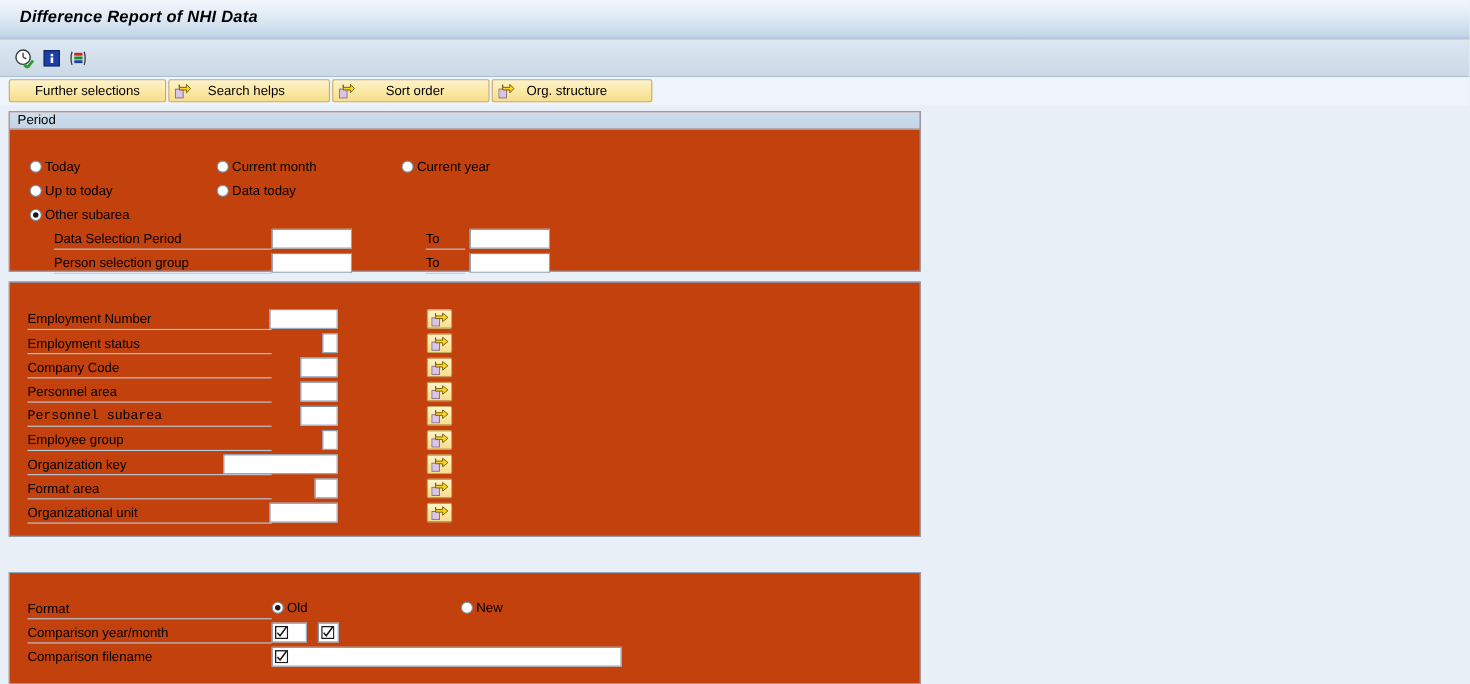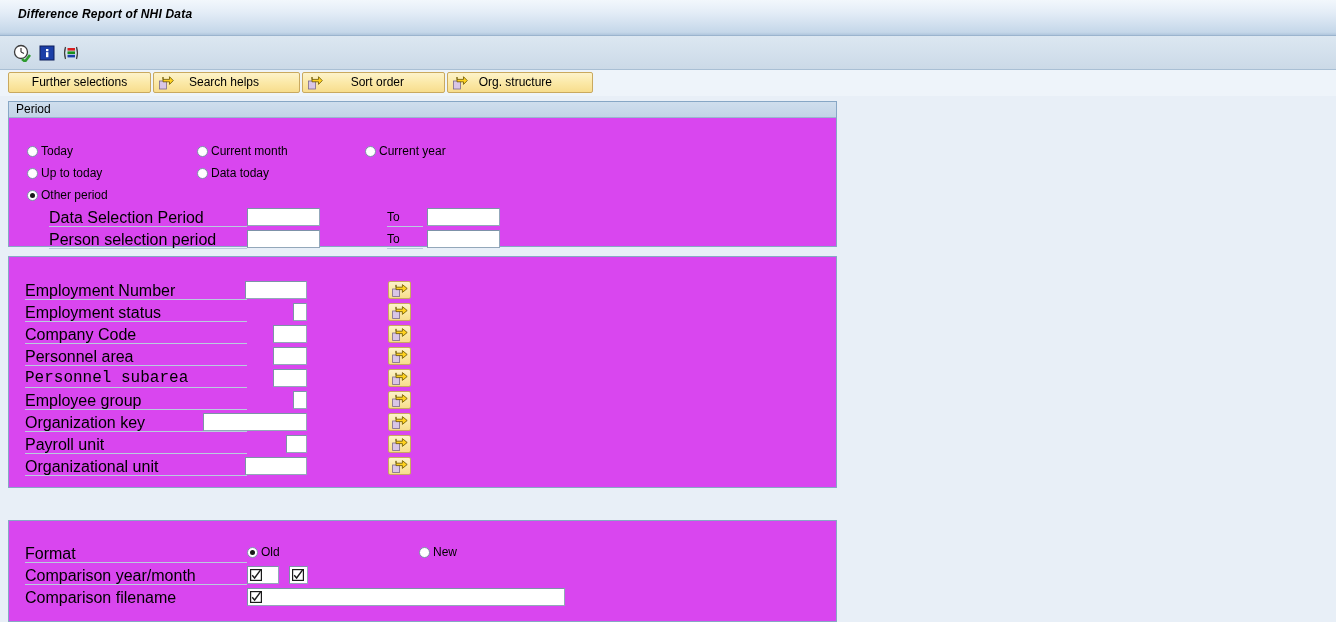--- a/index.html
+++ b/index.html
@@ -22,21 +22,21 @@
     position: absolute;
     left: 0; top: 0;
     width: 1336px; height: 36px;
     background: linear-gradient(to bottom, #f2f7fc 0%, #e4edf7 35%, #c5d7e9 92%, #b0c6dd 100%);
     border-bottom: 1px solid #9bb4ce;
     box-sizing: border-box;
   }
   .titlebar .title-text {
     position: absolute;
     left: 18px; top: 7px;
-    font-size: 12px;
+    font-size: 15px;
     font-weight: bold;
     font-style: italic;
     color: #000;
     letter-spacing: 0.2px;
   }
 
   
   .toolbar {
     position: absolute;
     left: 0; top: 36px;
@@ -95,21 +95,21 @@
     position: absolute;
     left: 5px; top: 3px;
     width: 15px; height: 14px;
   }
 
   
   .panel {
     position: absolute;
     left: 8px;
     width: 829px;
-    background: #d946ef;
+    background: #c2410c;
     border: 1px solid #87a7c5;
     box-sizing: border-box;
   }
   .panel-header {
     height: 16px;
     background: linear-gradient(to bottom, #cfdeed 0%, #c2d4e6 100%);
     border-bottom: 1px solid #9ab5cf;
     font-size: 12px;
     padding-left: 7px;
     line-height: 15px;
@@ -142,21 +142,21 @@
     content: "";
     position: absolute;
     left: 2px; top: 2px;
     width: 5px; height: 5px;
     border-radius: 50%;
     background: #1a1a1a;
   }
 
   .flabel {
     position: absolute;
-    font-size: 16px;
+    font-size: 12px;
     line-height: 15px;
     color: #000;
     white-space: nowrap;
   }
   .fline {
     position: absolute;
     height: 1px;
     background: #b9ccdd;
   }
   .inp {
@@ -288,31 +288,31 @@
     </div>
 
     <div class="radio" style="left:18px; top:48px;">
       <span class="rdot"></span><span>Up to today</span>
     </div>
     <div class="radio" style="left:188px; top:48px;">
       <span class="rdot"></span><span>Data today</span>
     </div>
 
     <div class="radio checked" style="left:18px; top:70px;">
-      <span class="rdot"></span><span>Other period</span>
+      <span class="rdot"></span><span>Other subarea</span>
     </div>
 
     <div class="flabel" style="left:40px; top:92px;">Data Selection Period</div>
     <div class="fline" style="left:40px; top:108px; width:198px;"></div>
     <input class="inp" style="left: 238px; top: 90px; width: 73px;" value="">
     <div class="tolabel" style="left:378px; top:92px;">To</div>
     <div class="fline" style="left:378px; top:108px; width:36px;"></div>
     <input class="inp" style="left: 418px; top: 90px; width: 73px;" value="">
 
-    <div class="flabel" style="left:40px; top:114px;">Person selection period</div>
+    <div class="flabel" style="left:40px; top:114px;">Person selection group</div>
     <div class="fline" style="left:40px; top:130px; width:198px;"></div>
     <input class="inp" style="left: 238px; top: 112px; width: 73px;" value="">
     <div class="tolabel" style="left:378px; top:114px;">To</div>
     <div class="fline" style="left:378px; top:130px; width:36px;"></div>
     <input class="inp" style="left: 418px; top: 112px; width: 73px;" value="">
   </div>
 </div>
 
 <div class="panel" style="top:256px; height:232px;">
   <div class="panel-body" id="selection-body" style="height:214px;">
@@ -372,21 +372,21 @@
       </div>
       <div class="flabel" style="left: 16px; top: 158px;">Organization key</div>
       <div class="fline" style="left: 16px; top: 174px; width: 222px;"></div>
       <input class="inp" value="" style="width: 104px; left: 194px; top: 156px;">
       <div class="selbtn" style="left: 379px; top: 156px;">
         <svg width="16" height="13" viewBox="0 0 16 13">
           <rect x="0.6" y="5" width="7" height="7.4" fill="#d9c6e6" stroke="#7a6a8c" stroke-width="0.8"></rect>
           <path d="M4 0.9 L4 3.2 L10.4 3.2 L10.4 0.6 L15.2 4.5 L10.4 8.4 L10.4 5.6 L4 5.6 Z" fill="#ffd21f" stroke="#6b5600" stroke-width="0.8" stroke-linejoin="round"></path>
         </svg>
       </div>
-      <div class="flabel" style="left: 16px; top: 180px;">Payroll unit</div>
+      <div class="flabel" style="left: 16px; top: 180px;">Format area</div>
       <div class="fline" style="left: 16px; top: 196px; width: 222px;"></div>
       <input class="inp" value="" style="width: 21px; left: 277px; top: 178px;">
       <div class="selbtn" style="left: 379px; top: 178px;">
         <svg width="16" height="13" viewBox="0 0 16 13">
           <rect x="0.6" y="5" width="7" height="7.4" fill="#d9c6e6" stroke="#7a6a8c" stroke-width="0.8"></rect>
           <path d="M4 0.9 L4 3.2 L10.4 3.2 L10.4 0.6 L15.2 4.5 L10.4 8.4 L10.4 5.6 L4 5.6 Z" fill="#ffd21f" stroke="#6b5600" stroke-width="0.8" stroke-linejoin="round"></path>
         </svg>
       </div>
       <div class="flabel" style="left: 16px; top: 202px;">Organizational unit</div>
       <div class="fline" style="left: 16px; top: 218px; width: 222px;"></div>

